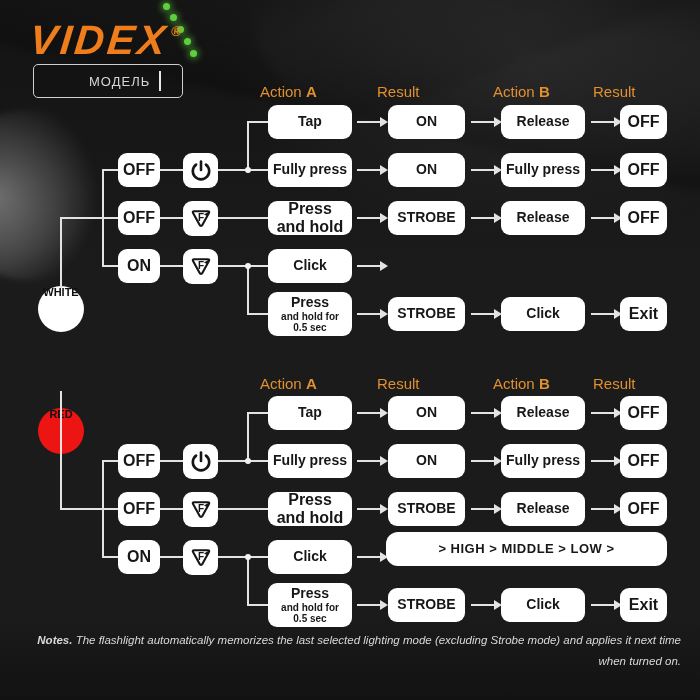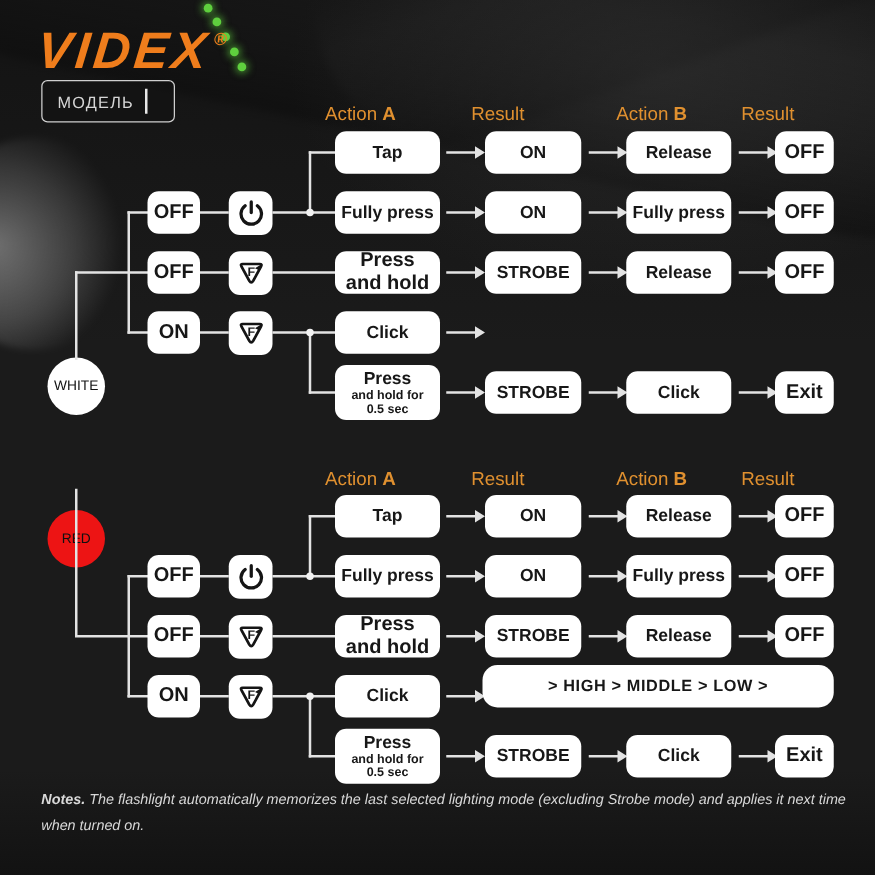--- a/index.html
+++ b/index.html
@@ -26,47 +26,47 @@
     background:radial-gradient(circle at 30% 50%, #a8a8a8 0%, #565656 45%, rgba(30,30,30,0) 72%);}
   .led{position:absolute;width:7px;height:7px;border-radius:50%;background:#5fcf3e;
     box-shadow:0 0 6px 2px rgba(95,207,62,.55);}
   
   .logo{position:absolute;left:30px;top:20px;color:#ef7d1c;font-weight:900;font-style:italic;
     font-size:41px;letter-spacing:3px;transform:skewX(-6deg);line-height:1;}
   .logo .reg{font-size:14px;vertical-align:18px;letter-spacing:0;margin-left:2px;}
   .model-plate{position:absolute;left:33px;top:64px;height:34px;box-sizing:border-box;
     border:1.5px solid #cfcfcf;border-radius:5px;display:flex;align-items:center;
     padding:0 12px;background:rgba(18,18,18,.55);}
-  .model-label{color:#d6d6d6;font-size:13px;letter-spacing:1px;}
+  .model-label{color:#d6d6d6;font-size:13px;letter-spacing:1px;margin-left:43px;}
   .model-div{width:2px;height:20px;background:#e8e8e8;margin:0 9px;}
   .model-value{color:#ffffff;font-size:19px;font-weight:800;letter-spacing:1px;
     text-shadow:1px 1px 0 #3a3a3a;}
   
   .hline,.vline{position:absolute;background:#e3e3e3;}
   .hline{height:2px;} .vline{width:2px;}
   .dot{position:absolute;width:6px;height:6px;border-radius:50%;background:#f2f2f2;}
   .arrow{position:absolute;width:24px;height:2px;background:#e3e3e3;}
   .arrow::after{content:"";position:absolute;right:-7px;top:-4px;
     border-left:8px solid #e3e3e3;border-top:5px solid transparent;border-bottom:5px solid transparent;}
   .box{position:absolute;background:#ffffff;border-radius:9px;color:#171717;
     display:flex;flex-direction:column;align-items:center;justify-content:center;
     text-align:center;font-weight:bold;font-size:14px;line-height:1.1;}
   .box.small{font-size:16px;}
   .box .sub{font-size:10px;font-weight:bold;}
   .seq{letter-spacing:.5px;font-size:13px;border-radius:12px;}
   .hdr{position:absolute;width:100px;text-align:left;color:#e0902f;font-size:15px;font-weight:500;}
   .hdr b{font-weight:800;}
   .circle{position:absolute;width:46px;height:46px;border-radius:50%;
-    display:flex;align-items:center;justify-content:center;
-    font-size:11px;font-weight:normal;color:#101010;}
+    display:flex;align-items:flex-start;justify-content:center;
+    font-size:11px;font-weight:bold;color:#101010;}
   .icon-box{position:absolute;width:35px;height:35px;background:#fff;border-radius:9px;
     display:flex;align-items:center;justify-content:center;}
   
   .notes{position:absolute;left:33px;top:630px;width:648px;color:#d9d9d9;
-    font-size:11.5px;font-style:italic;line-height:21px;}
+    font-size:11.5px;font-style:italic;line-height:21px;text-align:right;}
   .notes b{font-weight:bold;}
 </style>
 </head>
 <body>
 
 <div id="stage">
 
   <div class="photo-band1"></div>
   <div class="photo-band2"></div>
   <div class="photo-head"></div>

